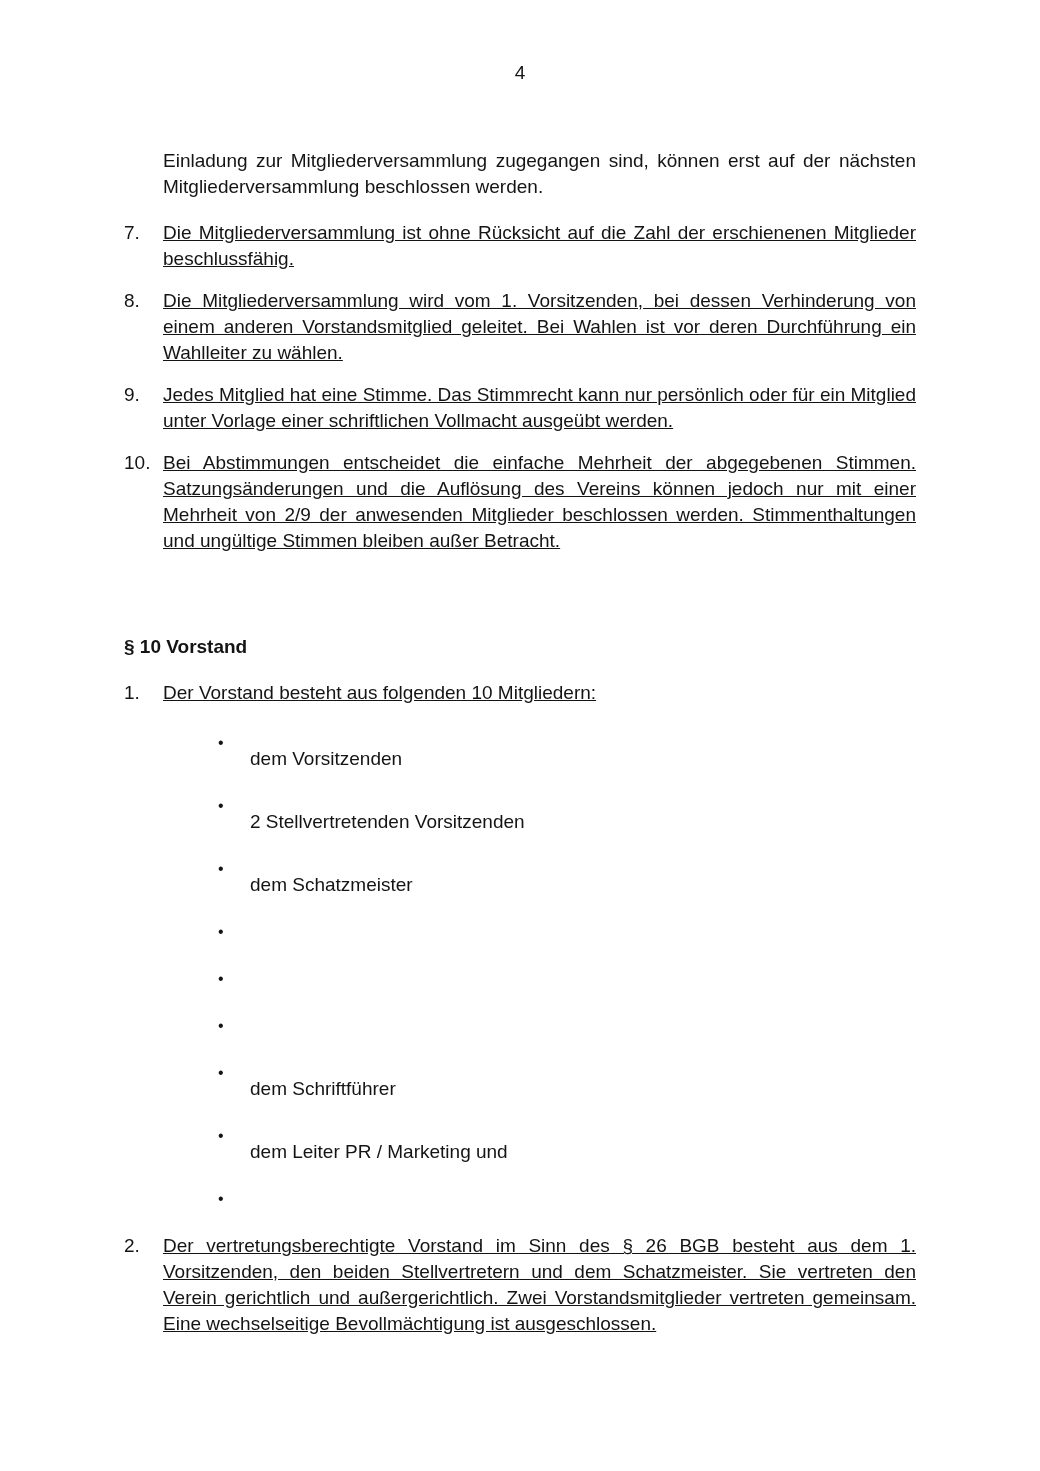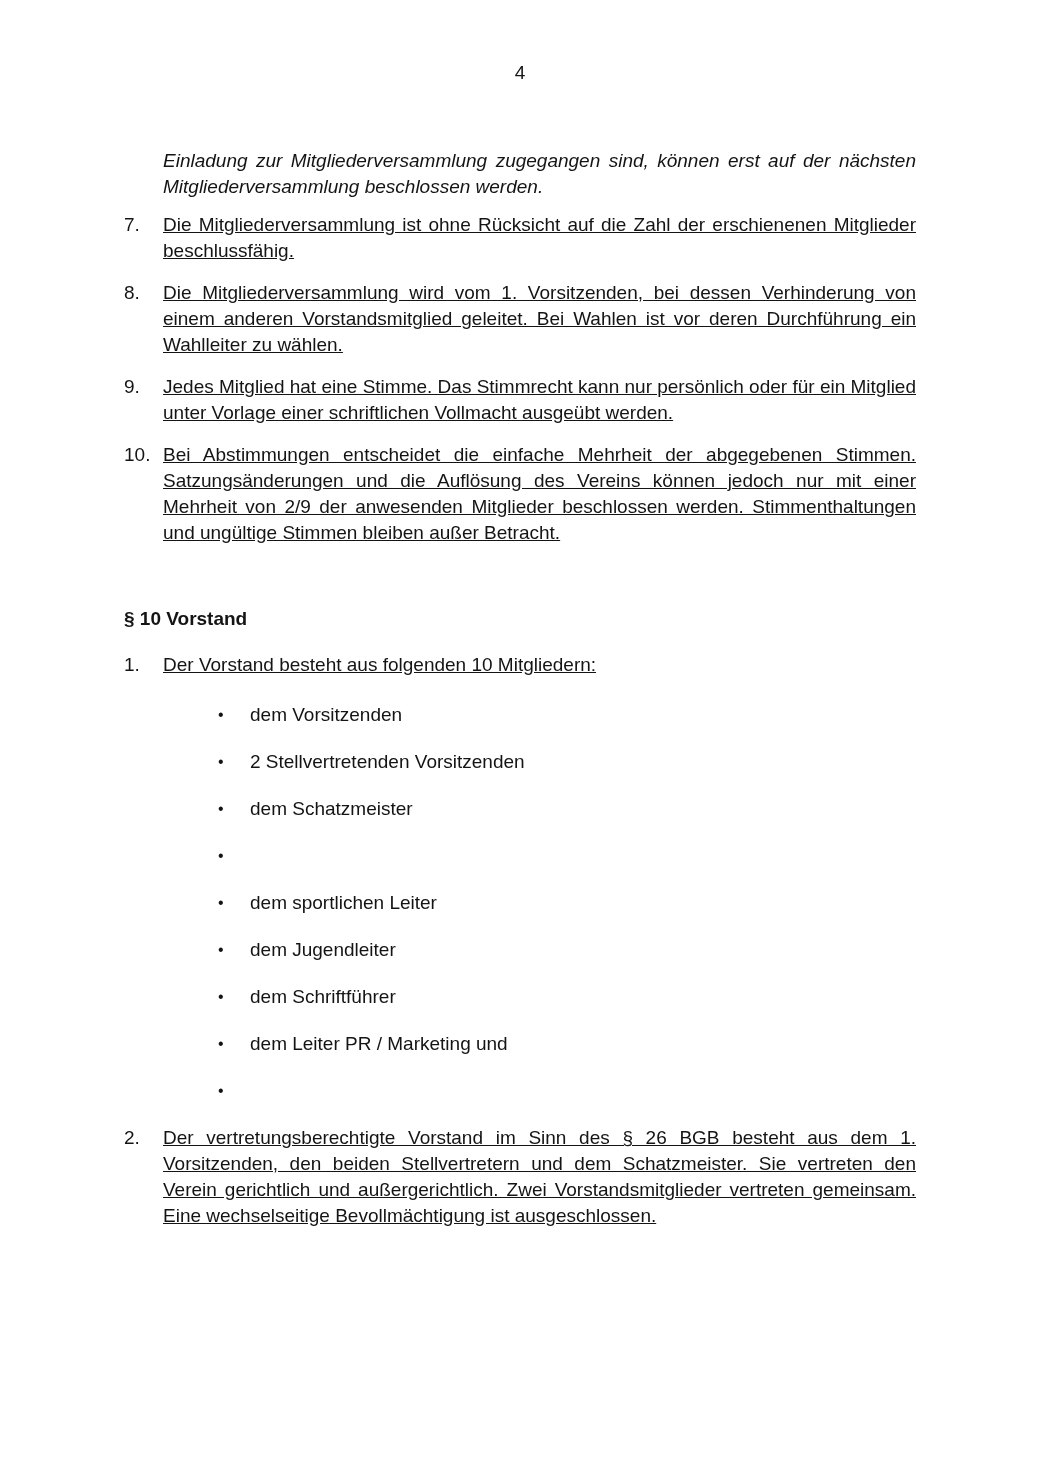--- a/index.html
+++ b/index.html
@@ -19,57 +19,57 @@
     height: 100%;
     padding: 60px 124px 40px 124px;
   }
   .page-number {
     text-align: center;
     margin-bottom: 62px;
   }
   .para-cont {
     margin-left: 39px;
     text-align: justify;
-    margin-bottom: 12px;
-    font-style: italic;
+    margin-bottom: 20px;
   }
   .num-item {
     display: flex;
     margin-bottom: 16px;
   }
   .num-item .num {
     flex: 0 0 39px;
   }
   .num-item .txt {
     flex: 1;
     text-align: justify;
     text-decoration: underline;
   }
   .section-heading {
     font-weight: bold;
     font-size: 19px;
     line-height: 26px;
-    margin-top: 60px;
+    margin-top: 80px;
     margin-bottom: 20px;
   }
   .bullet-list {
     list-style: none;
     margin: 24px 0 21px 0;
   }
   .bullet-item {
     display: flex;
     padding-left: 94px;
     margin-bottom: 21px;
   }
   .bullet-item .dot {
     flex: 0 0 32px;
     font-size: 16px;
   }
   .bullet-item .btxt {
     flex: 1;
+    margin-top: 16px;
   }
 </style>
 </head>
 <body>
 
 <div class="page">
 
   <div class="page-number">4</div>
 
   <p class="para-cont">Einladung zur Mitgliederversammlung zugegangen sind, können erst auf der nächsten Mitgliederversammlung beschlossen werden.</p>
@@ -113,25 +113,23 @@
     </li>
     <li class="bullet-item">
       <span class="dot">•</span>
       <span class="btxt">dem Schatzmeister</span>
     </li>
     <li class="bullet-item">
       <span class="dot">•</span>
     </li>
     <li class="bullet-item">
       <span class="dot">•</span>
-      <span class="btxt">dem sportlichen Leiter</span>
     </li>
     <li class="bullet-item">
       <span class="dot">•</span>
-      <span class="btxt">dem Jugendleiter</span>
     </li>
     <li class="bullet-item">
       <span class="dot">•</span>
       <span class="btxt">dem Schriftführer</span>
     </li>
     <li class="bullet-item">
       <span class="dot">•</span>
       <span class="btxt">dem Leiter PR / Marketing und</span>
     </li>
     <li class="bullet-item">

